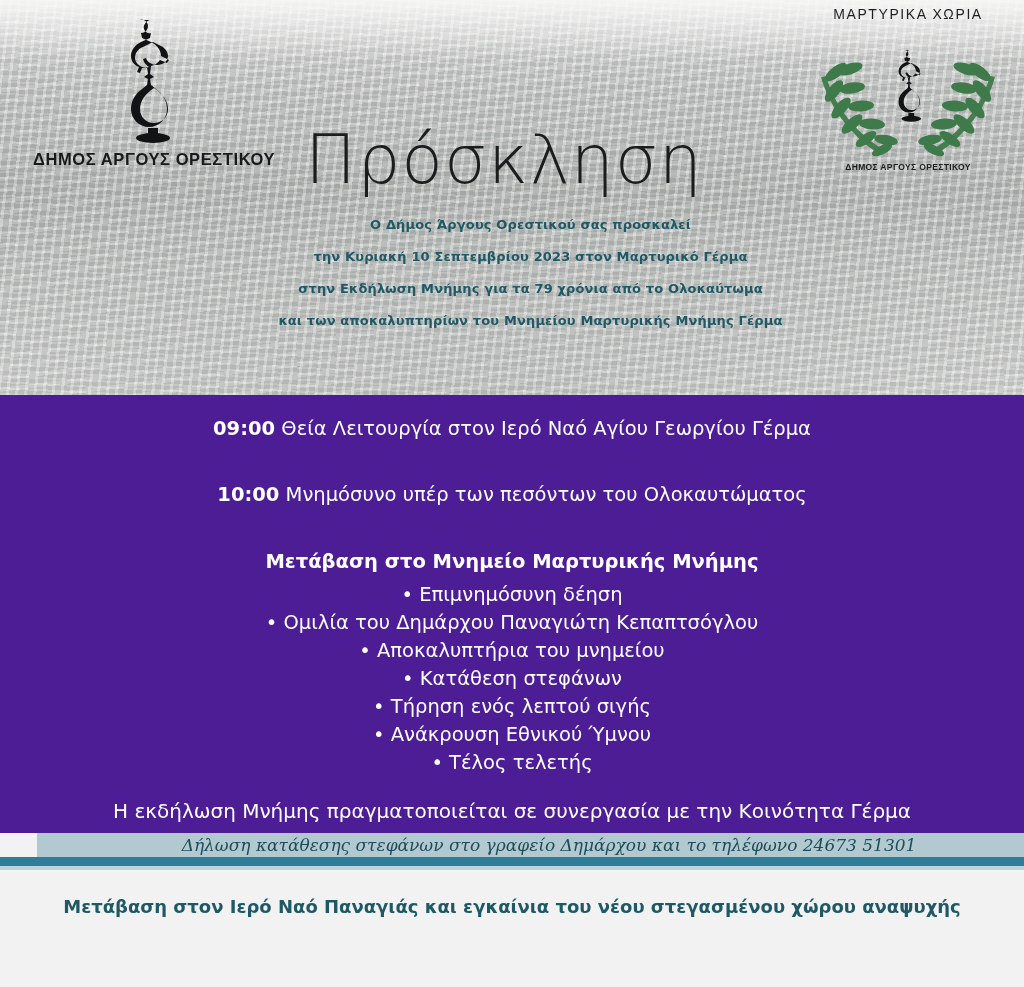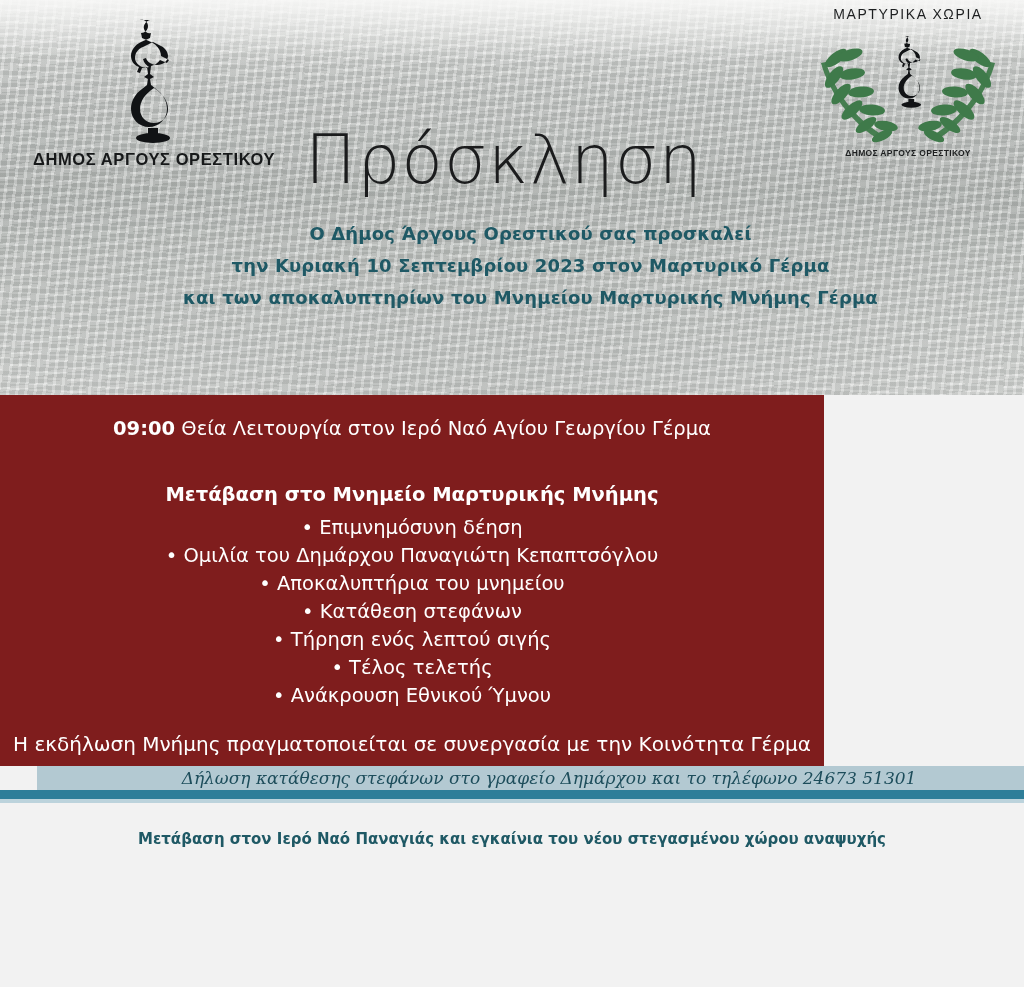--- a/index.html
+++ b/index.html
@@ -90,21 +90,21 @@
     height: 192px;
     text-align: center;
   }
   .logo-right .wreath-title {
     font-family: "Liberation Sans", sans-serif;
     font-size: 14px;
     font-weight: 400;
     letter-spacing: 1.6px;
     color: #1d1f20;
     white-space: nowrap;
-    margin-bottom: 0;
+    margin-bottom: 14px;
   }
   .wreath-stage {
     position: relative;
     width: 200px;
     height: 132px;
     margin: 0 auto;
   }
   .logo-right .logo-caption {
     font-family: "Liberation Sans", sans-serif;
     font-size: 8.5px;
@@ -126,37 +126,37 @@
     font-size: 68px;
     line-height: 1;
     color: #1b1c1d;
     letter-spacing: 1px;
   }
 
   
   .header-lines {
     position: absolute;
     left: 0; right: 0;
-    top: 218px;
+    top: 209px;
     text-align: center;
     color: #1f5965;
     font-family: "DejaVu Sans", sans-serif;
     font-weight: 700;
-    font-size: 18px;
+    font-size: 13px;
     line-height: 32px;
     letter-spacing: .15px;
     margin-left: 37px;
   }
   .header-lines div { white-space: nowrap; }
 
   
   .program {
     position: relative;
-    width: 824px;
-    background: #7f1d1d;
+    width: 1024px;
+    background: #4c1d95;
     color: #ffffff;
     text-align: center;
     padding-top: 22px;
     padding-bottom: 10px;
     box-sizing: border-box;
   }
   .schedule-row {
     font-family: "DejaVu Sans", sans-serif;
     font-size: 19.5px;
     line-height: 1.25;
@@ -234,21 +234,21 @@
     width: 1024px;
     background: #f2f2f2;
     text-align: center;
     padding-top: 22px;
     box-sizing: border-box;
   }
   .footer-block-bold {
     font-family: "DejaVu Sans", sans-serif;
     color: #1f5965;
     font-weight: 700;
-    font-size: 15px;
+    font-size: 18px;
     line-height: 29px;
   }
   .footer-block-bold div { white-space: nowrap; }
 </style>
 </head>
 <body>
 
 <div class="poster">
 
   <div class="header">
@@ -315,42 +315,47 @@
         </svg>
       </div>
       <div class="logo-caption">ΔΗΜΟΣ ΑΡΓΟΥΣ ΟΡΕΣΤΙΚΟΥ</div>
     </div>
 
     <div class="invitation-title">Πρόσκληση</div>
 
     <div class="header-lines">
       <div>Ο Δήμος Άργους Ορεστικού σας προσκαλεί</div>
       <div>την Κυριακή 10 Σεπτεμβρίου 2023 στον Μαρτυρικό Γέρμα</div>
+      <div>στην Εκδήλωση Μνήμης για τα 79 χρόνια από το Ολοκαύτωμα</div>
       <div>και των αποκαλυπτηρίων του Μνημείου Μαρτυρικής Μνήμης Γέρμα</div>
     </div>
   </div>
 
   <div class="program">
 
     <p class="schedule-row">
       <span class="time">09:00</span>
       <span>Θεία Λειτουργία στον Ιερό Ναό Αγίου Γεωργίου Γέρμα</span>
     </p>
 
+    <p class="schedule-row">
+      <span class="time">10:00</span>
+      <span>Μνημόσυνο υπέρ των πεσόντων του Ολοκαυτώματος</span>
+    </p>
 
     <p class="section-head">Μετάβαση στο Μνημείο Μαρτυρικής Μνήμης</p>
 
     <ul class="bullets">
       <li>Επιμνημόσυνη δέηση</li>
       <li>Ομιλία του Δημάρχου Παναγιώτη Κεπαπτσόγλου</li>
       <li>Αποκαλυπτήρια του μνημείου</li>
       <li>Κατάθεση στεφάνων</li>
       <li>Τήρηση ενός λεπτού σιγής</li>
+      <li>Ανάκρουση Εθνικού Ύμνου</li>
       <li>Τέλος τελετής</li>
-      <li>Ανάκρουση Εθνικού Ύμνου</li>
     </ul>
 
     <p class="collab-line">Η εκδήλωση Μνήμης πραγματοποιείται σε συνεργασία με την Κοινότητα Γέρμα</p>
   </div>
 
   <div class="note-band">
     <span class="note-text">Δήλωση κατάθεσης στεφάνων στο γραφείο Δημάρχου και το τηλέφωνο 24673 51301</span>
   </div>
   <div class="teal-rule"></div>
   <div class="light-rule"></div>

